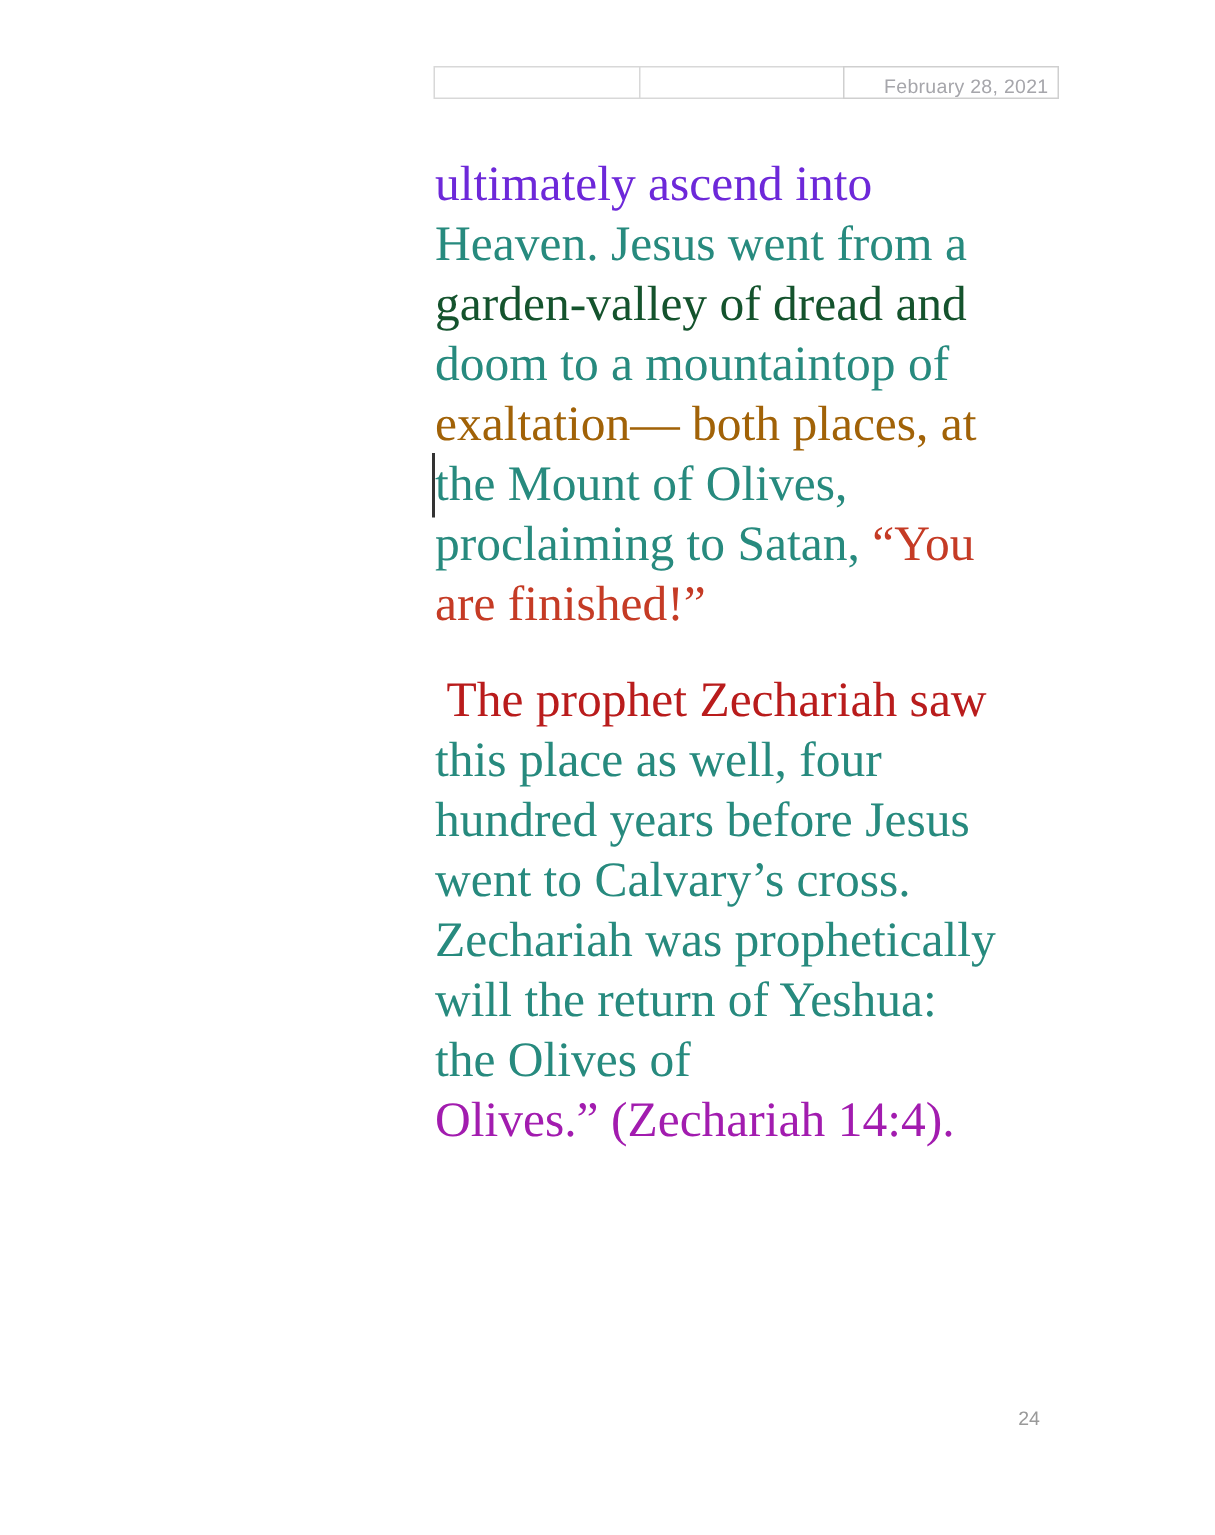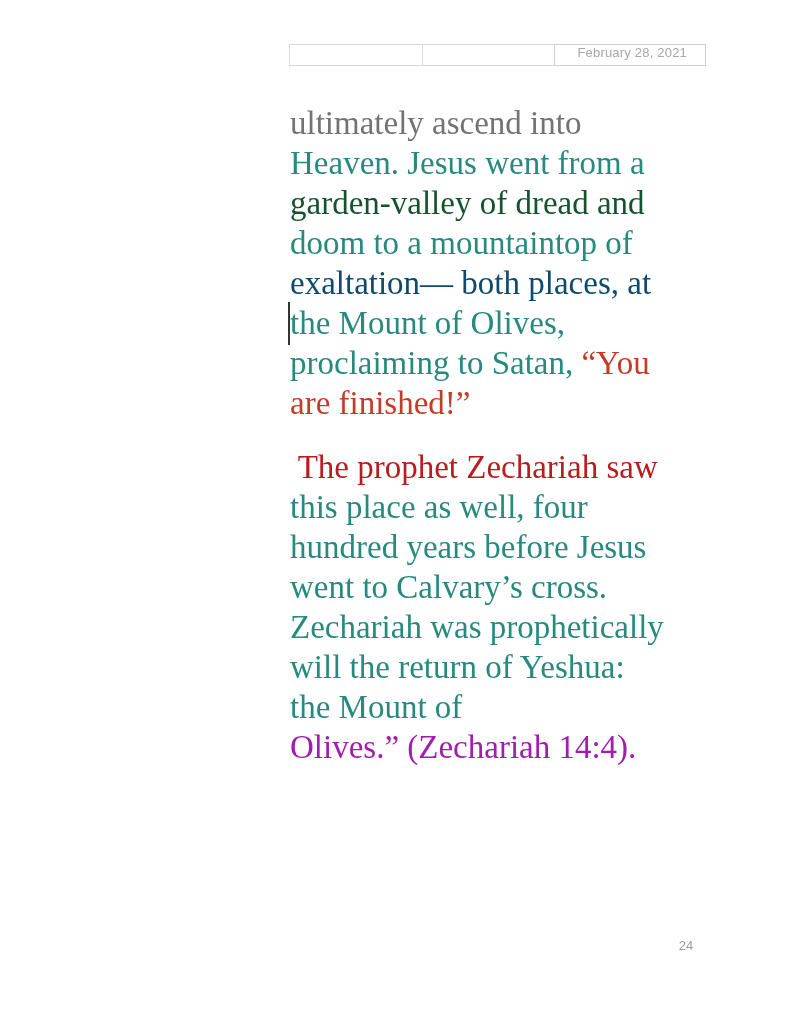--- a/index.html
+++ b/index.html
@@ -28,23 +28,23 @@
   .hcell {
     box-sizing: border-box;
     border: 1px solid #d8d8d8;
     height: 22px;
     flex: 1 1 0;
     background: #ffffff;
   }
   .hcell + .hcell { margin-left: -1px; }
   .hcell.date-cell {
     display: flex;
-    align-items: flex-start;
+    align-items: flex-end;
     justify-content: flex-end;
-    padding-right: 18px;
+    padding-right: 6px;
     border-color: #cfcfcf;
   }
   .date-text {
     font-family: "Liberation Sans", sans-serif;
     font-size: 13px;
     color: #a6a6ab;
     letter-spacing: 0.2px;
     white-space: nowrap;
   }
 
@@ -93,36 +93,36 @@
   <div class="header-row">
     <div class="hcell"></div>
     <div class="hcell"></div>
     <div class="hcell date-cell">
       <span class="date-text">February 28, 2021</span>
     </div>
   </div>
 
   <div class="body-text">
       <div class="para">
-        <div class="line"><span style="color: #737373;">ultimately ascend into</span></div>
+        <div class="line"><span style="color: #6d28d9;">ultimately ascend into</span></div>
         <div class="line"><span style="color: rgb(39, 138, 126);">Heaven. Jesus went from a</span></div>
         <div class="line"><span style="color: #14532d;">garden-valley of dread and</span></div>
         <div class="line"><span style="color: rgb(39, 138, 126);">doom to a mountaintop of</span></div>
-        <div class="line"><span style="color: #0c4a6e; text-align: right;">exaltation— both places, at</span></div>
+        <div class="line"><span style="color: #a16207; text-align: right;">exaltation— both places, at</span></div>
         <div class="line"><span class="caret" style="background: rgb(51, 51, 51);"></span><span style="color: rgb(39, 138, 126);">the Mount of Olives,</span></div>
         <div class="line"><span style="color: rgb(39, 138, 126);">proclaiming to Satan, </span><span style="color: rgb(197, 59, 37);">“You</span></div>
         <div class="line"><span style="color: rgb(197, 59, 37);">are finished!”</span></div>
       </div>
       <div class="para">
         <div class="line"><span style="color: #b91c1c;"> The prophet Zechariah saw</span></div>
         <div class="line"><span style="color: rgb(39, 138, 126);">this place as well, four</span></div>
         <div class="line"><span style="color: rgb(39, 138, 126);">hundred years before Jesus</span></div>
         <div class="line"><span style="color: rgb(39, 138, 126);">went to Calvary’s cross.</span></div>
         <div class="line"><span style="color: rgb(39, 138, 126);">Zechariah was prophetically</span></div>
         <div class="line"><span style="color: rgb(39, 138, 126);">will the return of Yeshua:</span></div>
-        <div class="line"><span style="color: rgb(39, 138, 126);">the Mount of</span></div>
+        <div class="line"><span style="color: rgb(39, 138, 126);">the Olives of</span></div>
         <div class="line"><span style="color: #a21caf;">Olives.” (Zechariah 14:4).</span></div>
       </div>
     </div>
 
   <div class="page-number">24</div>
 
 </div>
 
 </body></html>

